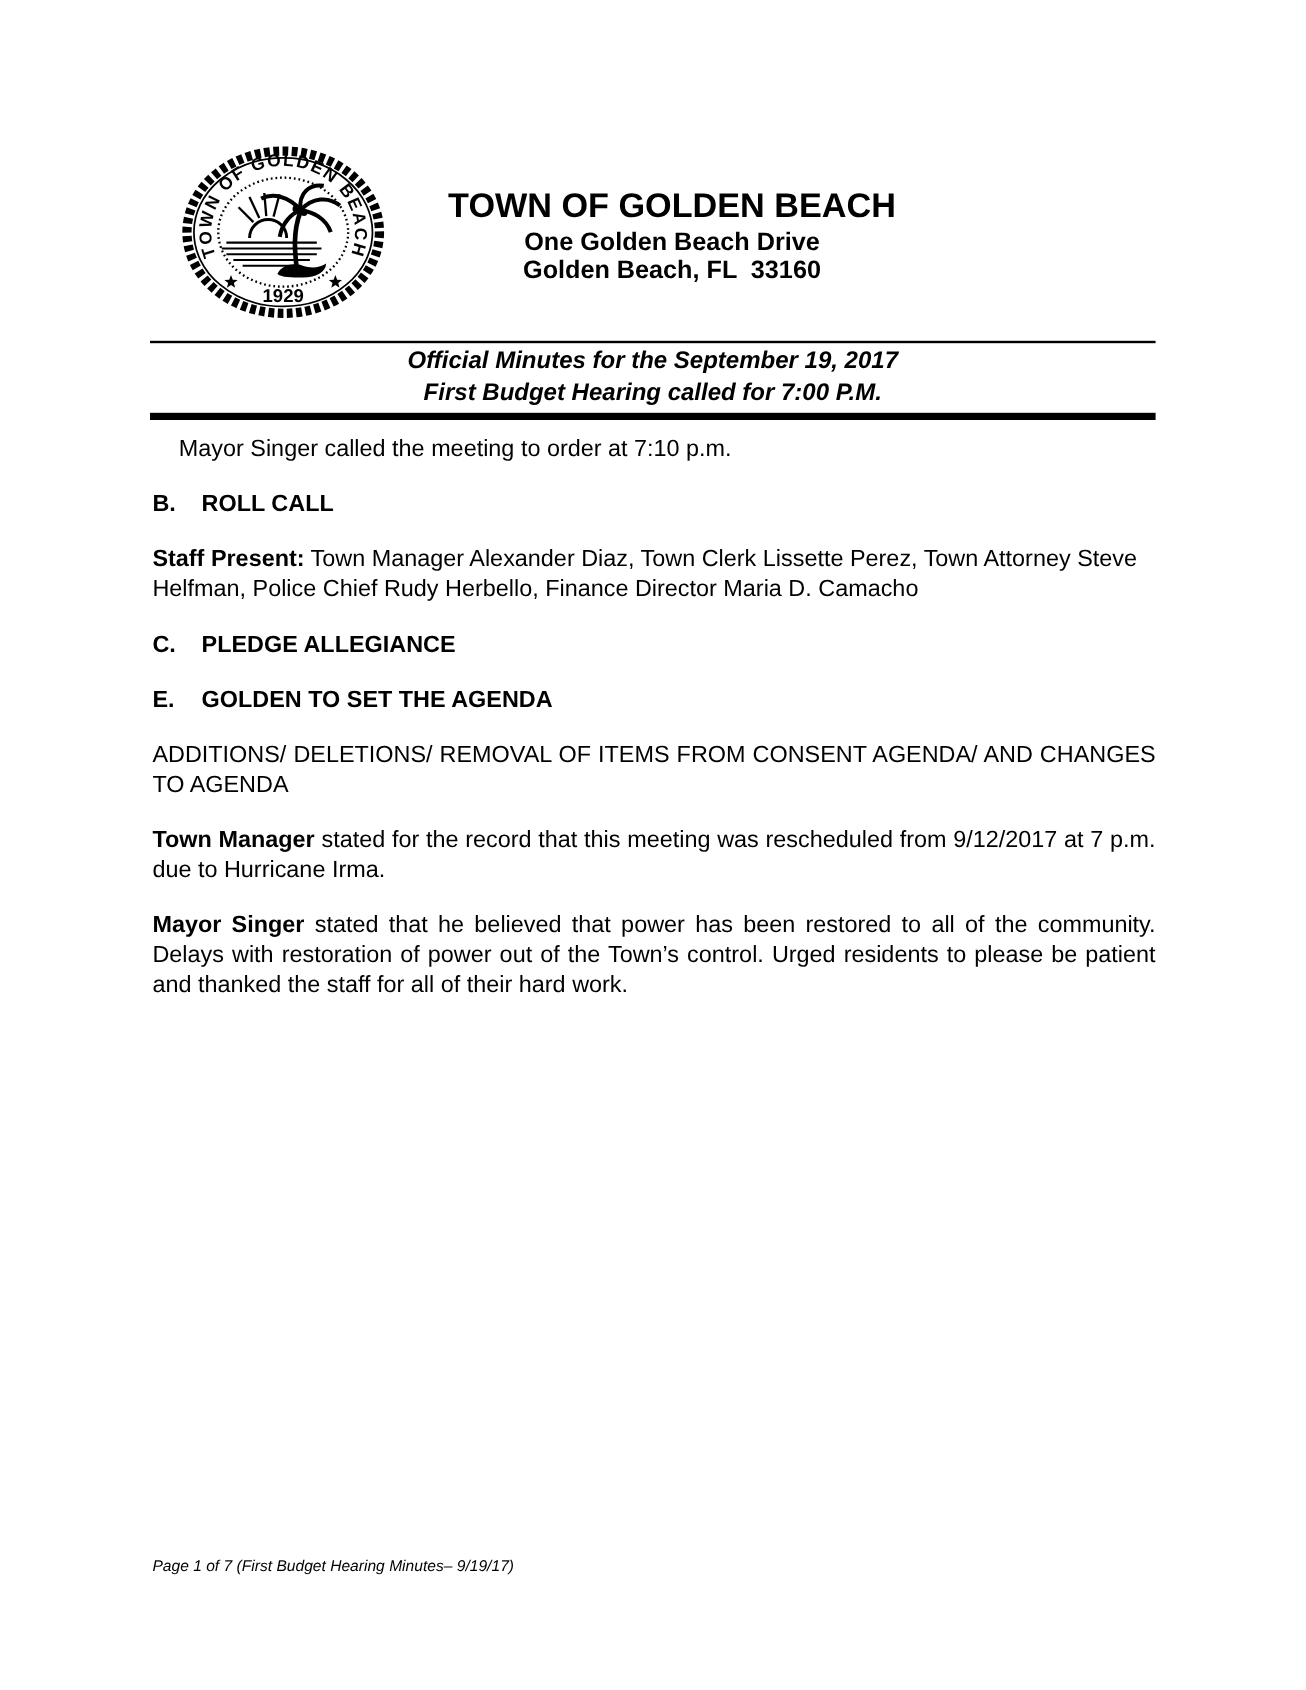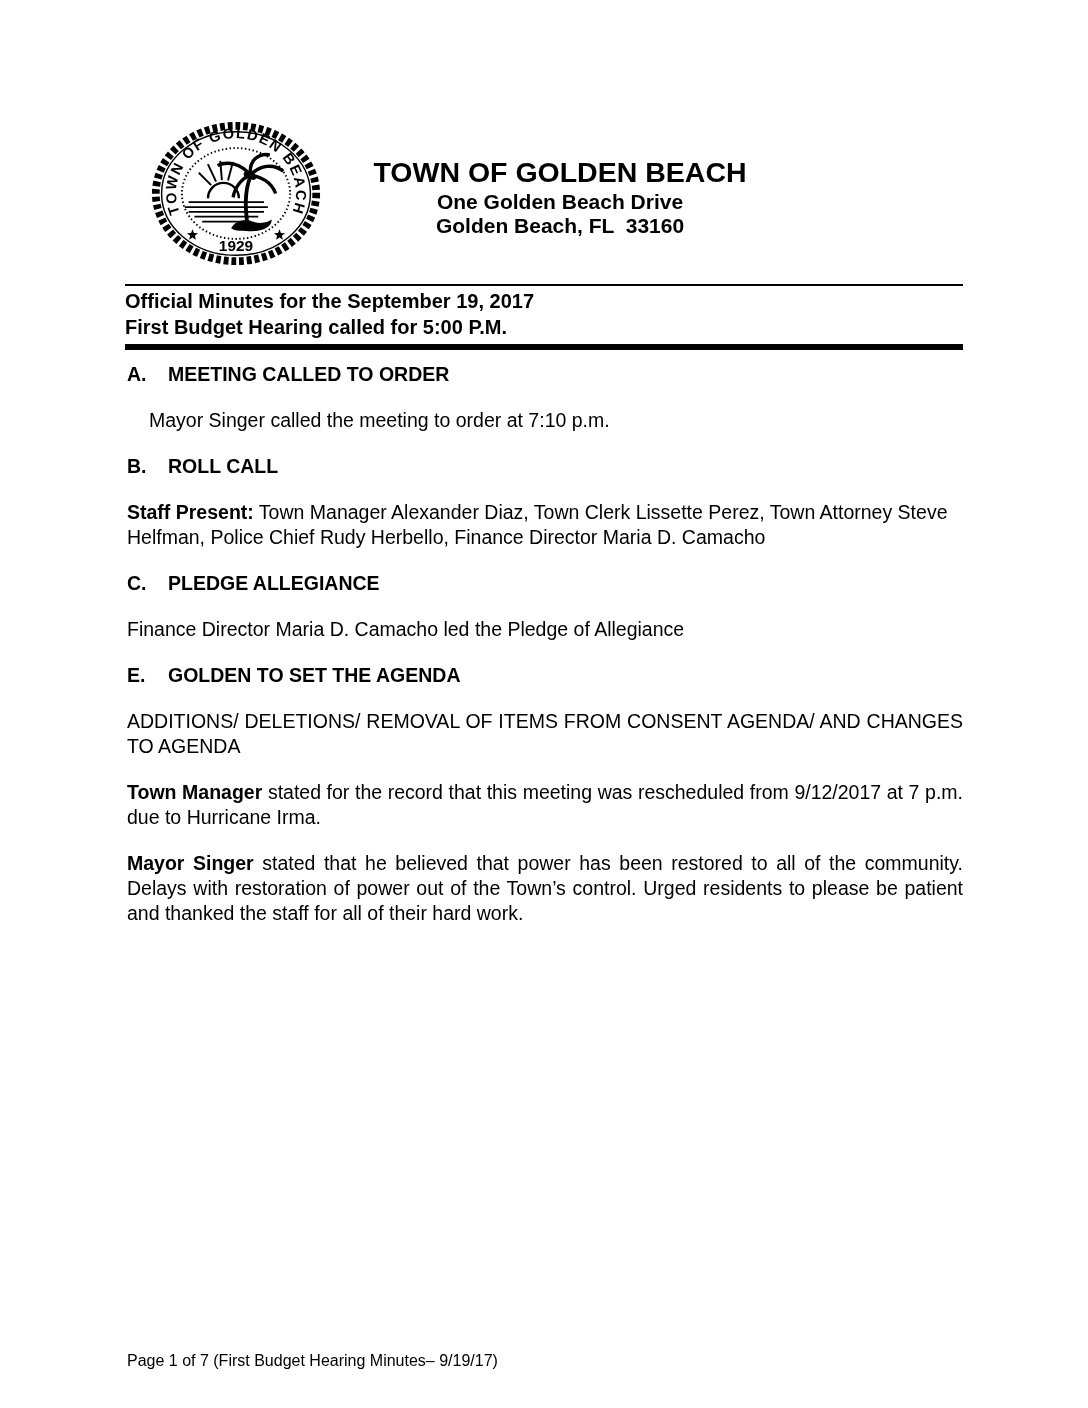--- a/index.html
+++ b/index.html
@@ -5,31 +5,31 @@
   html,body{margin:0;padding:0;background:#ffffff;}
   .page{
     position:relative;width:1088px;height:1408px;background:#ffffff;color:#000000;
     font-family:"Liberation Sans",sans-serif;overflow:hidden;
   }
   .seal{position:absolute;left:150px;top:120px;}
   .title-block{position:absolute;left:340px;top:154px;width:440px;text-align:center;}
   .doc-title{font-size:28.5px;font-weight:bold;line-height:36px;}
   .addr{font-size:21px;font-weight:bold;line-height:23.5px;white-space:pre-wrap;}
   .banner{position:absolute;left:125px;top:284px;width:838px;border-top:2px solid #000;padding-top:3px;}
-  .banner-text{font-size:20px;font-weight:bold;line-height:25.5px;text-align:left;}
+  .banner-text{font-size:20px;font-weight:bold;line-height:25.5px;text-align:center;font-style:italic;}
   .banner-bar{height:6px;background:#000;margin-top:4px;}
   .content{position:absolute;left:127px;top:362px;width:836px;font-size:19.5px;line-height:25px;}
   .content>*{margin:0;margin-bottom:21px;}
   p{margin:0;}
   .sec-h{font-weight:bold;}
   .sec-label{display:inline-block;width:41px;}
   .indent{margin-left:22px;}
   .sub{text-align:justify;}
   .just{text-align:justify;}
-  .footer{position:absolute;left:127px;top:1352px;font-size:16px;line-height:18px;}
+  .footer{position:absolute;left:127px;top:1296px;font-size:13px;line-height:18px;font-style:italic;}
 </style>
 </head>
 <body>
 
 <div class="page">
 
   <div class="seal">
     <svg width="172" height="147" viewBox="0 0 178 152" xmlns="http://www.w3.org/2000/svg">
       <defs>
         <path id="sealArc" d="M 31,96 A 62 57 0 1 1 147,96" fill="none"></path>
@@ -74,38 +74,36 @@
   </div>
 
   <div class="title-block">
     <div class="doc-title">TOWN OF GOLDEN BEACH</div>
     <div class="addr">One Golden Beach Drive</div>
     <div class="addr">Golden Beach, FL  33160</div>
   </div>
 
   <div class="banner">
     <div class="banner-text">Official Minutes for the September 19, 2017</div>
-    <div class="banner-text">First Budget Hearing called for 5:00 P.M.</div>
+    <div class="banner-text">First Budget Hearing called for 7:00 P.M.</div>
     <div class="banner-bar"></div>
   </div>
 
   <div class="content">
 
-    <div class="sec-h"><span class="sec-label">A.</span><span>MEETING CALLED TO ORDER</span></div>
 
     <p class="indent">Mayor Singer called the meeting to order at 7:10 p.m.</p>
 
     <div class="sec-h"><span class="sec-label">B.</span><span>ROLL CALL</span></div>
 
 
     <p><b>Staff Present:</b><span> Town Manager Alexander Diaz, Town Clerk Lissette Perez, Town Attorney Steve Helfman, Police Chief Rudy Herbello, Finance Director Maria D. Camacho</span></p>
 
     <div class="sec-h"><span class="sec-label">C.</span><span>PLEDGE ALLEGIANCE</span></div>
 
-    <p>Finance Director Maria D. Camacho led the Pledge of Allegiance</p>
 
 
 
     <div class="sec-h"><span class="sec-label">E.</span><span>GOLDEN TO SET THE AGENDA</span></div>
 
     <p class="sub">ADDITIONS/ DELETIONS/ REMOVAL OF ITEMS FROM CONSENT AGENDA/ AND CHANGES TO AGENDA</p>
 
     <p class="just"><b>Town Manager</b><span> stated for the record that this meeting was rescheduled from 9/12/2017 at 7 p.m. due to Hurricane Irma.</span></p>
 
     <p class="just"><b>Mayor Singer</b><span> stated that he believed that power has been restored to all of the community. Delays with restoration of power out of the Town’s control. Urged residents to please be patient and thanked the staff for all of their hard work.</span></p>

